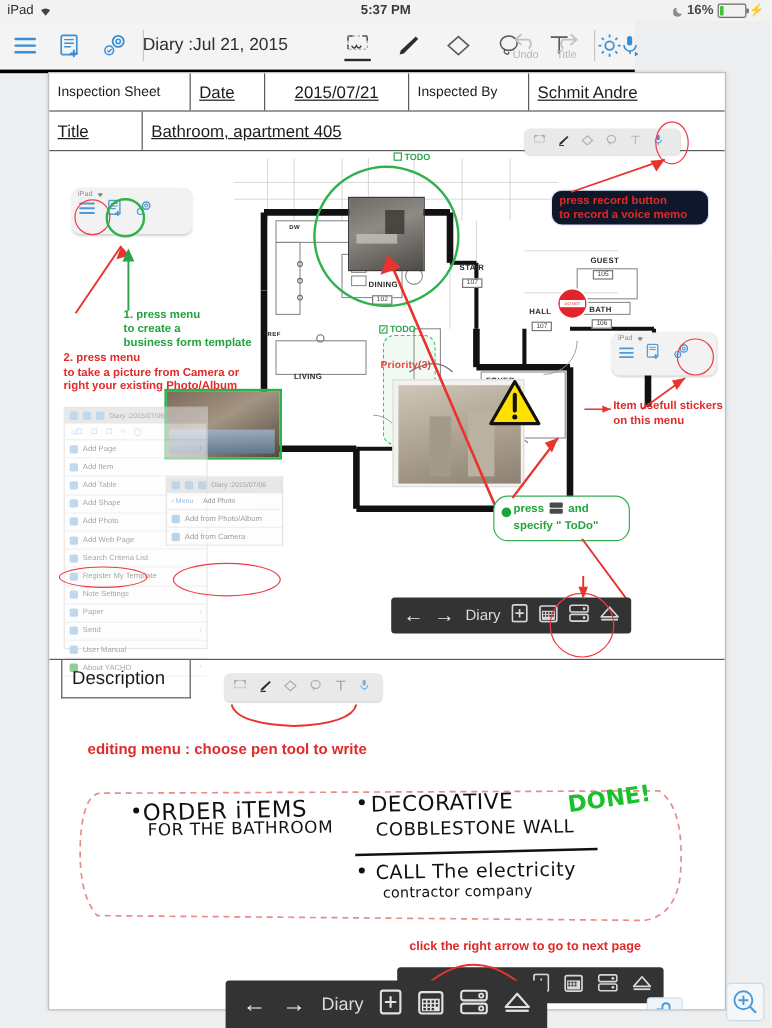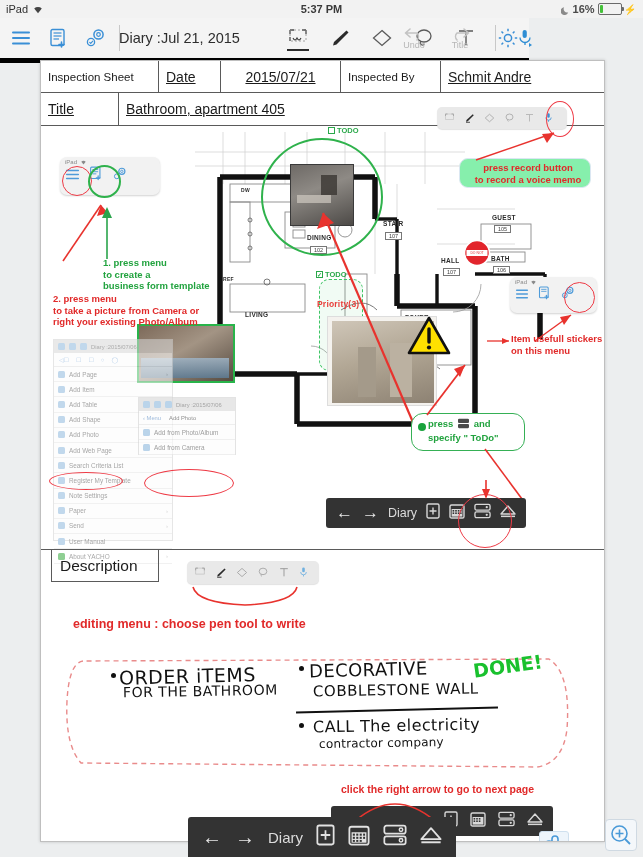--- a/index.html
+++ b/index.html
@@ -16,27 +16,27 @@
   .sb-center{position:absolute;left:0;width:643px;text-align:center;font-size:11px;font-weight:bold;color:#3a3a3a;}
   .sb-right{position:absolute;right:6px;display:flex;align-items:center;gap:3px;font-size:11px;font-weight:bold;color:#4a4a4a;}
   .wifi{display:inline-block;width:12px;height:10px;position:relative;}
   .batt{width:22px;height:10px;border:1px solid #6a6a6a;border-radius:2px;position:relative;display:inline-block;}
   .batt:after{content:"";position:absolute;right:-3px;top:3px;width:2px;height:4px;background:#6a6a6a;border-radius:0 1px 1px 0;}
   .batt i{position:absolute;left:1px;top:1px;bottom:1px;width:3px;background:#45c13a;border-radius:1px;display:block;}
   .moon{display:inline-block;width:9px;height:9px;position:relative;}
 
   
   .apptoolbar{position:absolute;left:0;top:18px;width:529px;height:40px;background:#f4f4f4;
-    border-bottom:5px solid #000000;text-decoration:underline;}
+    border-bottom:3px solid #000000;text-decoration:underline;}
   .tb-left{position:absolute;left:8px;top:0;height:40px;display:flex;align-items:center;gap:11px;}
   .tb-title{position:absolute;left:119px;top:0;height:40px;display:flex;align-items:center;
     font-size:14.5px;color:#2d2d2d;}
   .divider-v{width:1px;height:26px;background:#c8c8c8;}
   .tb-tools{position:absolute;left:285px;top:0;height:40px;display:flex;align-items:center;gap:16px;}
-  .tb-right{position:absolute;right:8px;top:0;height:40px;display:flex;align-items:center;gap:24px;}
+  .tb-right{position:absolute;right:8px;top:0;height:40px;display:flex;align-items:center;gap:12px;}
   .tool{width:26px;height:28px;display:flex;align-items:center;justify-content:center;position:relative;}
   .tool.active:after{content:"";position:absolute;bottom:1px;left:2px;right:2px;height:2px;background:#2b2b2b;}
   .ur{display:flex;flex-direction:column;align-items:center;color:#b6b6b6;font-size:9px;line-height:9px;}
   .ur span{margin-top:0px;}
 
   
   .sheet{position:absolute;left:40px;top:60px;width:563px;height:780px;background:#ffffff;
     border:1px solid #bfbfbf;overflow:hidden;}
   .sheet-shadow{position:absolute;left:40px;top:60px;width:565px;height:782px;
     box-shadow:0 0 3px rgba(0,0,0,.18);pointer-events:none;}
@@ -49,21 +49,21 @@
   .r2{height:32px;}
   .f-sm{font-size:11.5px;}
   .f-lg{font-size:14px;text-decoration:underline;}
 
   
   .abs{position:absolute;}
   .redtxt{font-size:9.5px;font-weight:bold;color:#e12a2a;line-height:11.5px;}
   .greentxt{font-size:9.5px;font-weight:bold;color:#22a33f;line-height:11.5px;}
   .ellipse-red{border:1.6px solid #ee3b46;border-radius:50%;position:absolute;}
   .ellipse-green{border:2.2px solid #2fb24c;border-radius:50%;position:absolute;}
-  .callout-blue{background:#86efac;border:1px solid #dbe7f2;border-radius:9px;text-align:center;}
+  .callout-blue{background:#0f172a;border:1px solid #dbe7f2;border-radius:9px;}
 
   
   .mini-pop{background:#f2f2f2;border-radius:7px;box-shadow:0 1px 2px rgba(0,0,0,.18);
     padding:2px 5px 4px 5px;box-sizing:border-box;}
   .mini-pop .hdr{font-size:6px;color:#8a8a8a;display:flex;align-items:center;gap:3px;}
   .mini-pop .icons{display:flex;align-items:center;gap:9px;margin-top:1px;}
 
   
   .editbar{background:#e9e9e9;border-radius:5px;display:flex;align-items:center;gap:9px;
     padding:3px 7px;box-sizing:border-box;box-shadow:0 1px 1px rgba(0,0,0,.12);}

